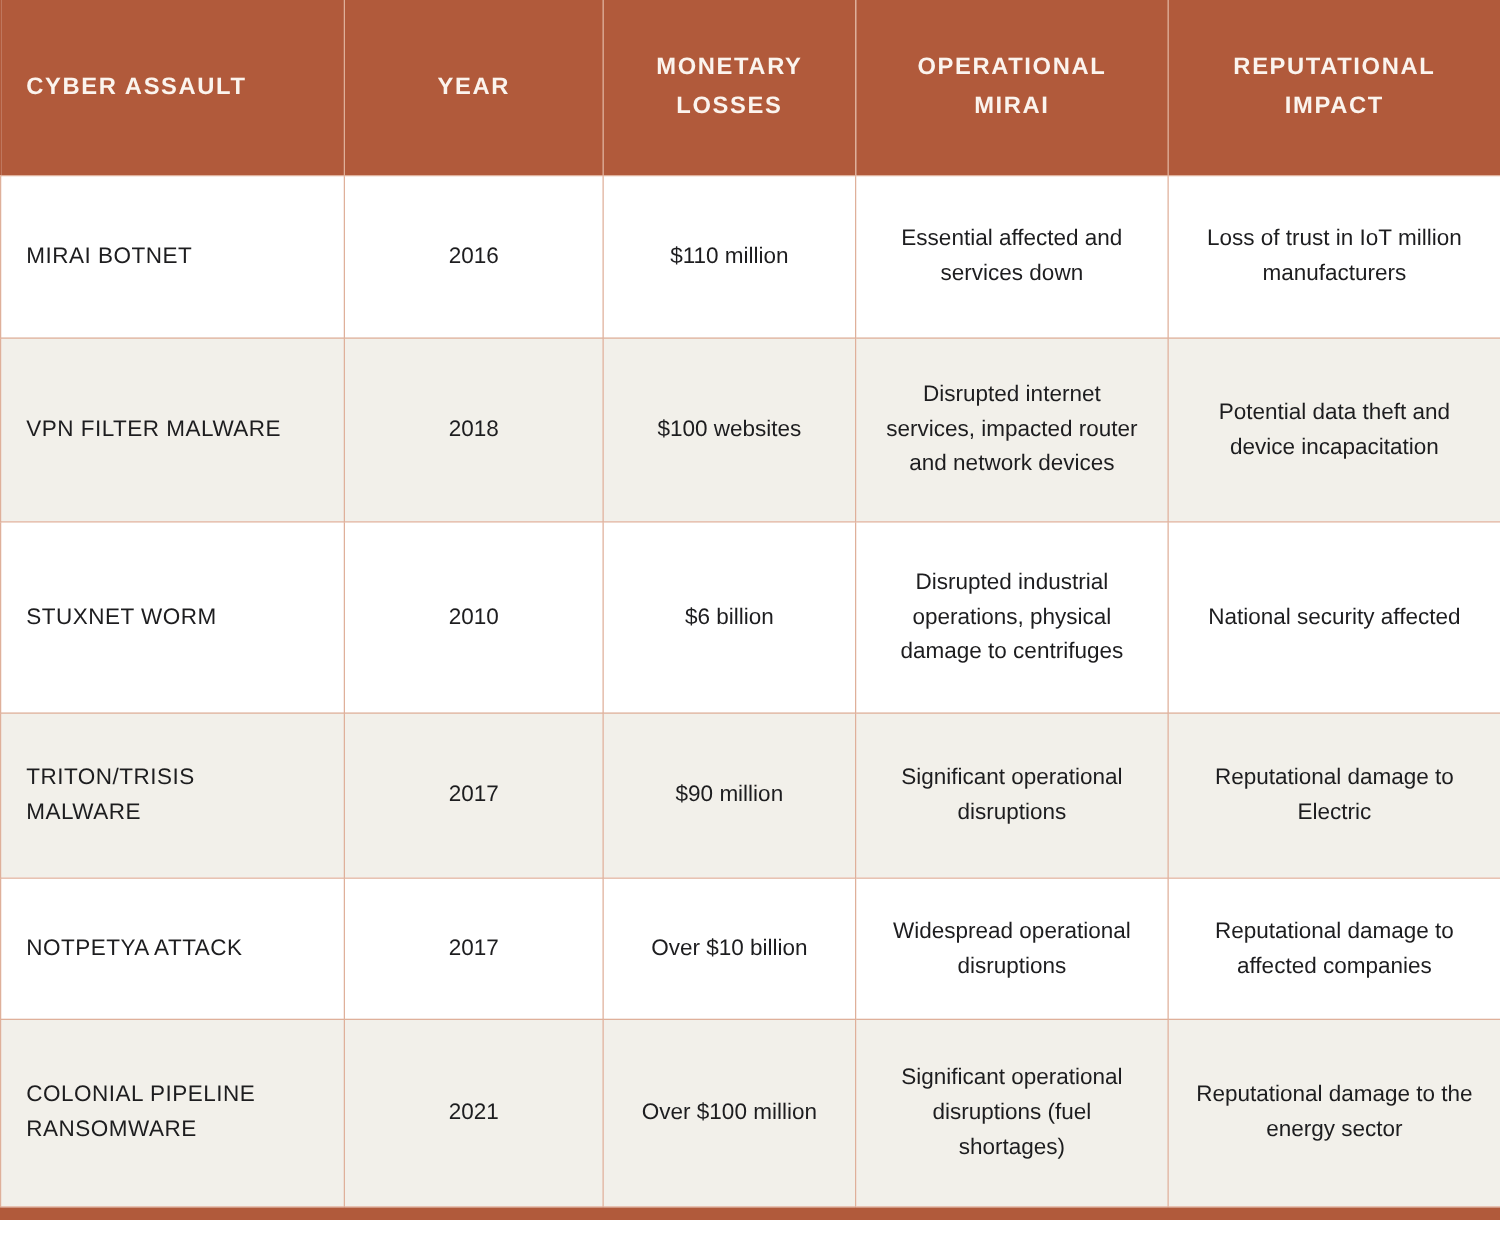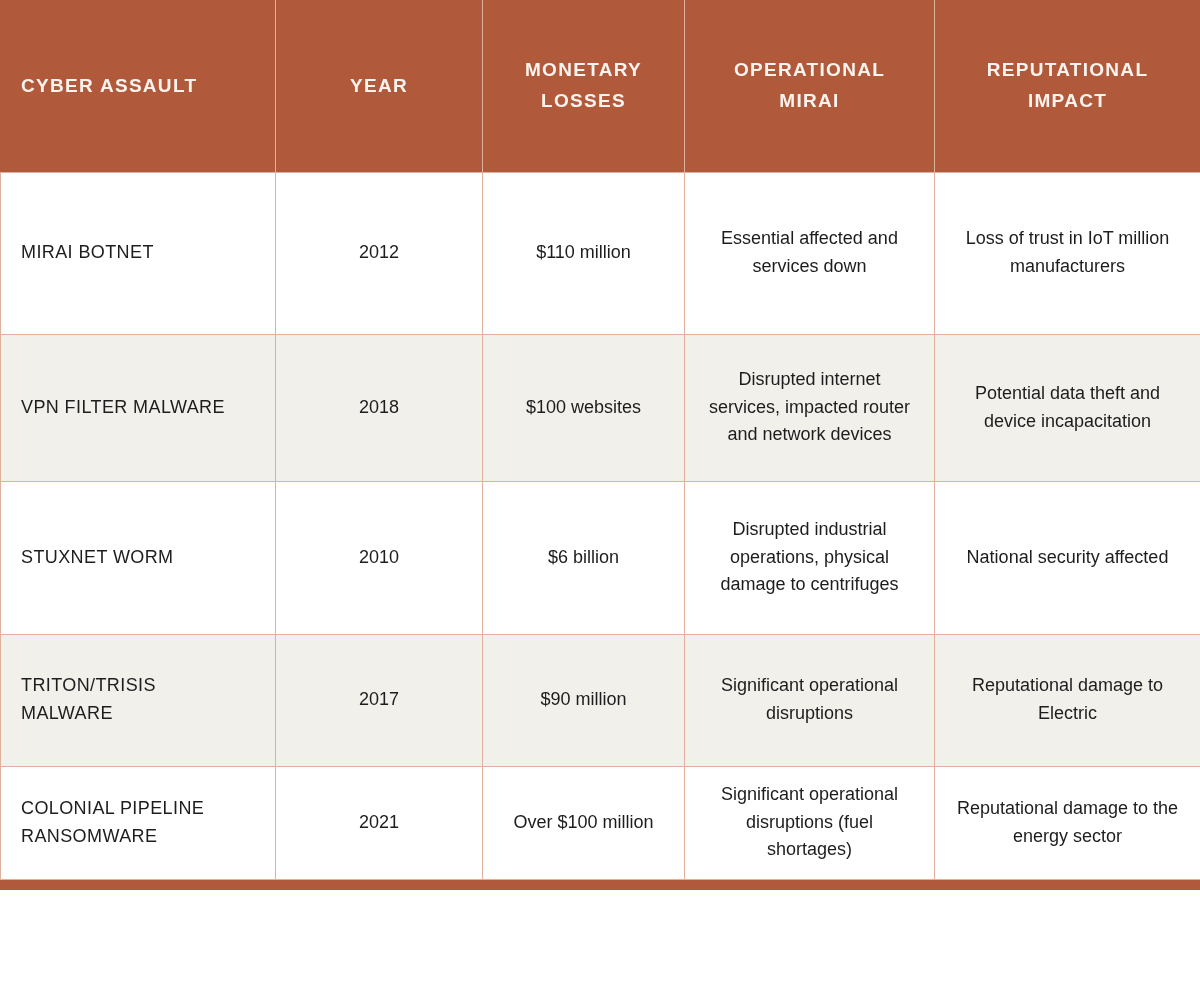--- a/index.html
+++ b/index.html
@@ -20,21 +20,21 @@
   }
   table {
     width: 1200px;
     border-collapse: collapse;
     table-layout: fixed;
   }
   th, td {
     border: 1px solid var(--border);
     vertical-align: middle;
   }
-  thead tr { height: 172px; }
+  thead tr { height: 140px; }
   thead th {
     background: var(--header-bg);
     color: var(--header-text);
     font-size: 19px;
     font-weight: 700;
     letter-spacing: 1.3px;
     text-align: center;
     padding: 10px 30px;
     line-height: 1.6;
     border-top: none;
@@ -56,21 +56,21 @@
   tbody td.c-attack {
     text-align: left;
     padding-left: 20px;
     padding-right: 30px;
     letter-spacing: 0.4px;
     font-weight: 500;
     text-transform: uppercase;
   }
   tbody tr { background: var(--row-bg); }
   tbody tr:nth-child(even) { background: var(--row-alt-bg); }
-  tbody tr:nth-child(1) { height: 162px; }
+  tbody tr:nth-child(1) { height: 130px; }
   tbody tr:nth-child(2) { height: 147px; }
   tbody tr:nth-child(3) { height: 153px; }
   tbody tr:nth-child(4) { height: 132px; margin-top: 37px; }
   tbody tr:nth-child(5) { height: 113px; }
   tbody tr:nth-child(6) { height: 150px; padding-left: 37px; }
   .footer-strip {
     width: 1200px;
     height: 10px;
     background: var(--header-bg);
   }
@@ -92,21 +92,21 @@
         <th class="c-attack">CYBER ASSAULT</th>
         <th>YEAR</th>
         <th>MONETARY LOSSES</th>
         <th>OPERATIONAL MIRAI</th>
         <th>REPUTATIONAL IMPACT</th>
       </tr>
     </thead>
     <tbody>
       <tr>
         <td class="c-attack">MIRAI BOTNET</td>
-        <td>2012</td>
+        <td>2016</td>
         <td>$110 million</td>
         <td>Essential affected and services down</td>
         <td>Loss of trust in IoT million manufacturers</td>
       </tr>
       <tr>
         <td class="c-attack">VPN FILTER MALWARE</td>
         <td>2018</td>
         <td>$100 websites</td>
         <td>Disrupted internet services, impacted router and network devices</td>
         <td>Potential data theft and device incapacitation</td>
@@ -119,20 +119,27 @@
         <td>National security affected</td>
       </tr>
       <tr>
         <td class="c-attack">TRITON/TRISIS MALWARE</td>
         <td>2017</td>
         <td>$90 million</td>
         <td>Significant operational disruptions</td>
         <td>Reputational damage to  Electric</td>
       </tr>
       <tr>
+        <td class="c-attack">NOTPETYA ATTACK</td>
+        <td>2017</td>
+        <td>Over $10 billion</td>
+        <td>Widespread operational disruptions</td>
+        <td>Reputational damage to affected companies</td>
+      </tr>
+      <tr>
         <td class="c-attack">COLONIAL PIPELINE RANSOMWARE</td>
         <td>2021</td>
         <td>Over $100 million</td>
         <td>Significant operational disruptions (fuel shortages)</td>
         <td>Reputational damage to the energy sector</td>
       </tr>
     </tbody>
   </table>
   <div class="footer-strip"></div>
 </div>

